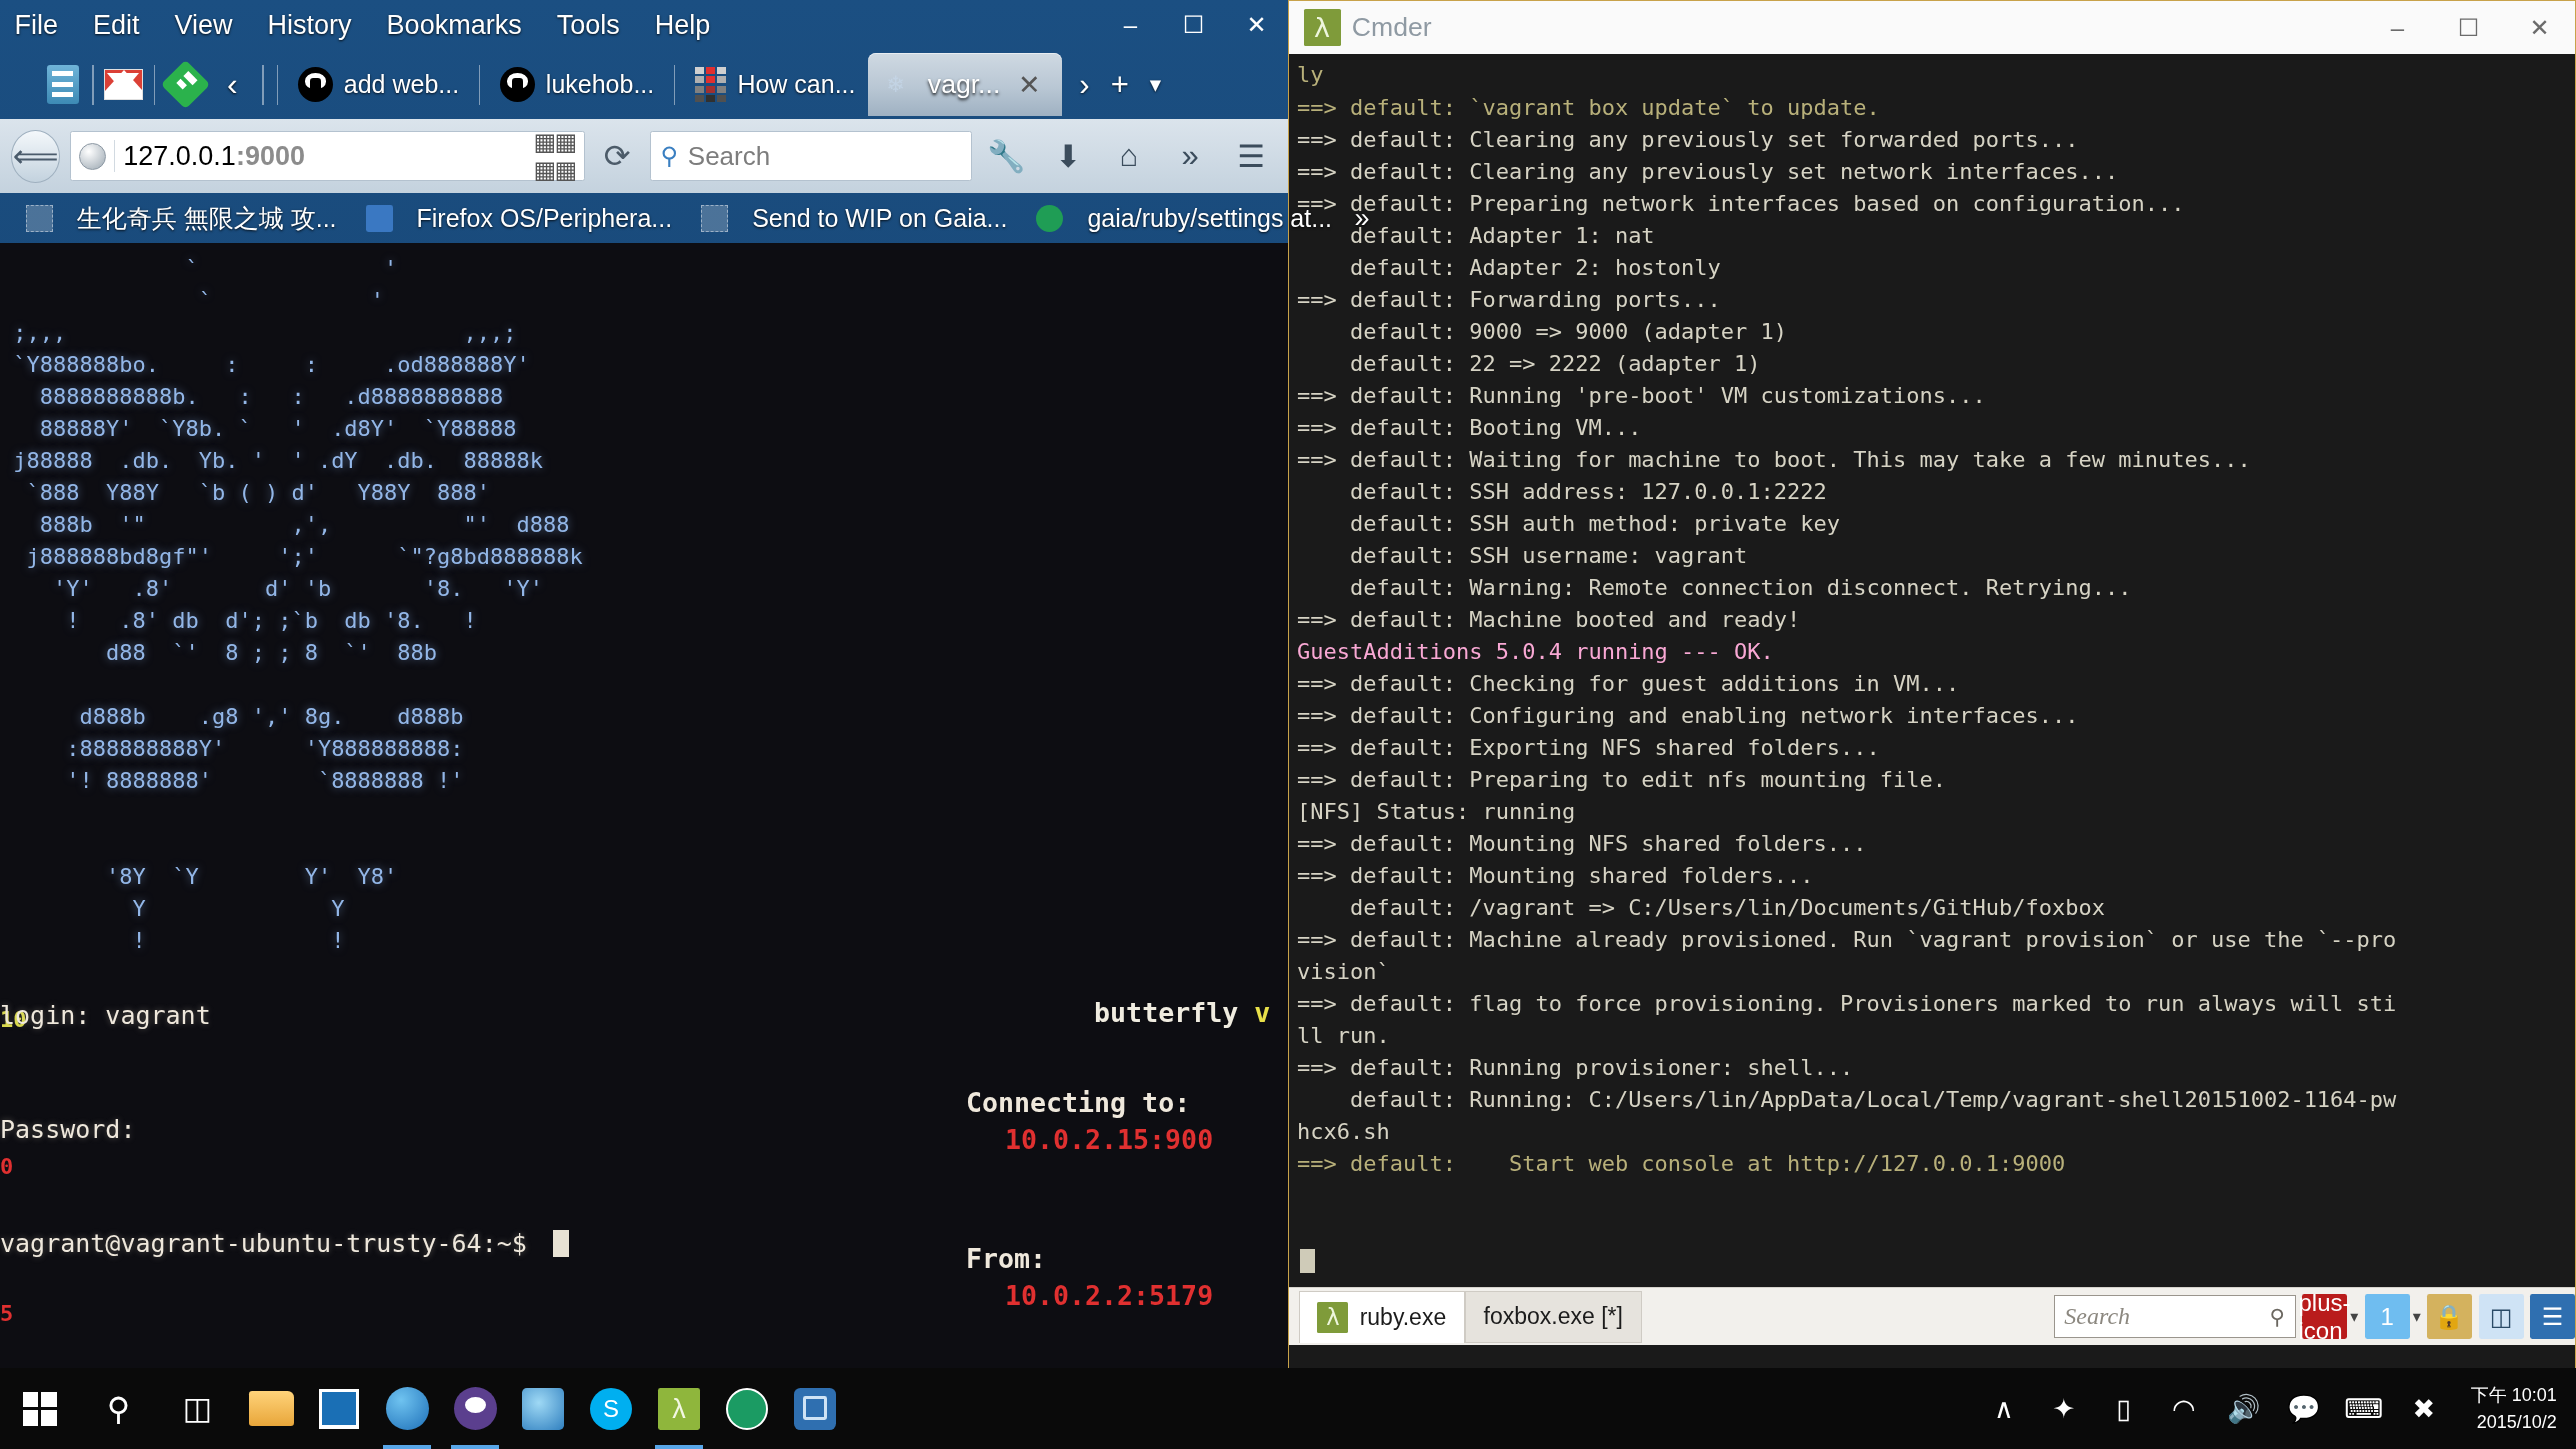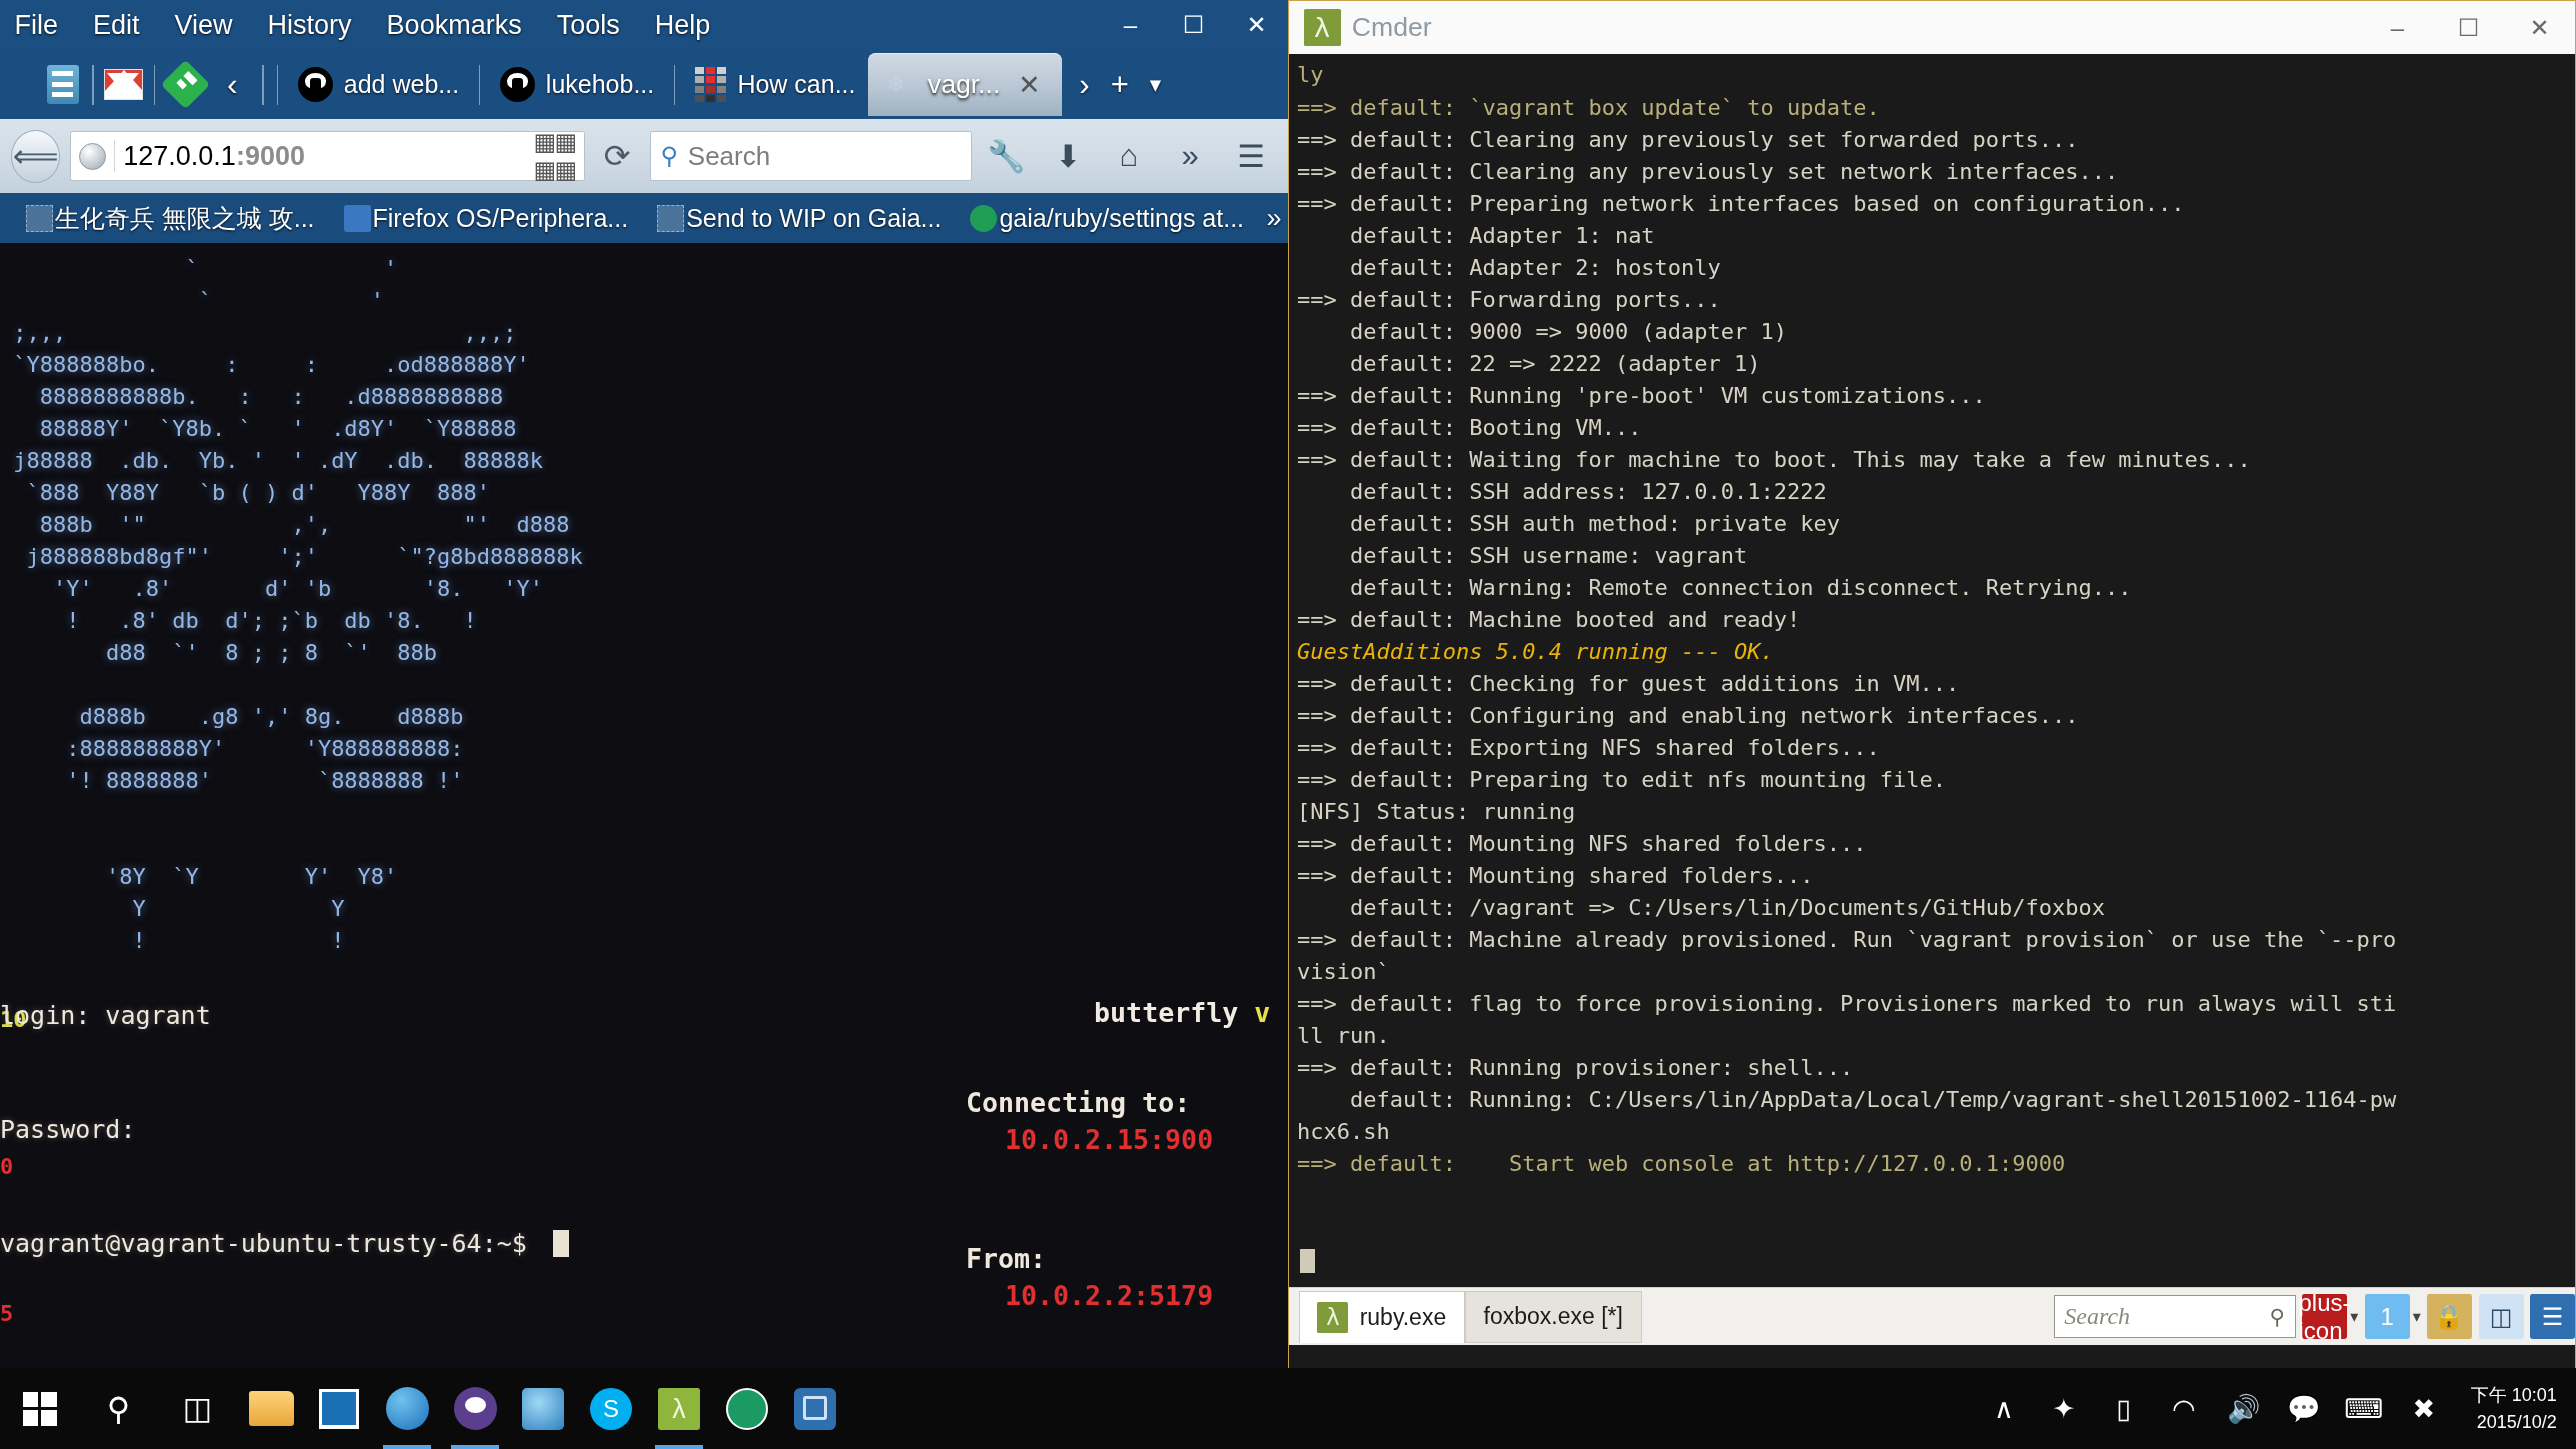--- a/index.html
+++ b/index.html
@@ -79,21 +79,21 @@
             font-size:32px; color:#4c5b69; }
   .searchbar { flex:0 0 322px; height:50px; background:#fff; border:1.6px solid #b4c2cf; border-radius:2.4px;
             display:flex; align-items:center; padding:0 9.7px; gap:9.7px; }
   .searchbar .mag { font-size:24px; color:#3a7fc1; }
   .searchbar .ph { font-size:26px; color:#7d7d7d; }
   .navicon { width:56px; height:56px; display:flex; align-items:center; justify-content:center;
              font-size:31px; color:#3b4c5c; }
 
   
   .ff-bmbar { position:relative; height:50px; display:flex; align-items:center; gap:0; padding-left:11.3px; }
-  .bm { display:flex; align-items:center; gap:2px; padding:0 14.5px; color:#fff; font-size:25px;
+  .bm { display:flex; align-items:center; gap:24px; padding:0 14.5px; color:#fff; font-size:25px;
         text-shadow:0 0.8px 2.4px rgba(0,0,0,.85); white-space:nowrap; }
   .bm .fav { width:27px; height:27px; background:rgba(255,255,255,.22); border:0.8px dashed rgba(255,255,255,.45); }
   .bm .fav.blue { background:#3a78c2; border:none; border-radius:2.4px; }
   .bm .fav.green { background:#1f9d55; border:none; border-radius:50%; }
   .chev-more { color:#fff; font-size:27px; padding-left:8px; text-shadow:0 0.8px 2.4px rgba(0,0,0,.8); }
 
   
   .ff-content { position:relative; width:1288px; height:1125px; background:#0d0d12; overflow:hidden; }
   .term { font-family:"DejaVu Sans Mono","Liberation Mono",monospace;
           font-size:22px; line-height:32px; white-space:pre; }
@@ -132,21 +132,21 @@
                display:flex; align-items:center; justify-content:center; color:#eef6dd;
                font-size:27px; font-family:"DejaVu Sans", sans-serif; }
   .cm-name { color:#8f9aa3; font-size:26.6px; }
   .cm-wc { position:absolute; right:0; top:0; height:53px; display:flex; }
   .cm-wcb { width:71px; height:53px; display:flex; align-items:center; justify-content:center;
             color:#6b6b6b; font-size:24px; }
   .cm-body { position:relative; height:1233px; background:#1a1a1a; overflow:hidden;
              padding:6.4px 0 0 8px; }
   .cm-line { font-family:"DejaVu Sans Mono","Liberation Mono",monospace; font-size:22px;
              line-height:32px; white-space:pre; color:#d6d3c4; }
-  .cm-line.green { color:#eab308;font-style:italic; }
+  .cm-line.green { color:#f9a8d4; }
   .cm-line.olive { color:#b8b07a; }
   .cm-cursor { display:inline-block; width:14.5px; height:24px; background:#cfcbb8; vertical-align:-3.2px; }
 
   .cm-status { position:relative; height:58px; background:#f2f0ec; display:flex; align-items:center;
                padding-left:9.7px; gap:0; border-top:0.8px solid #d5d2cc; }
   .cm-tab { display:flex; align-items:center; gap:11.3px; height:52px; padding:0 17.7px;
             font-size:23px; color:#1c1c1c; }
   .cm-tab.active { background:#fff; border:0.8px solid #cfcbc4; border-bottom:none; }
   .cm-tab.inactive { background:#e6e3dd; border:0.8px solid #cfcbc4; }
   .cm-search { margin-left:auto; width:242px; height:43px; background:#fff; border:0.8px solid #9a958d;

